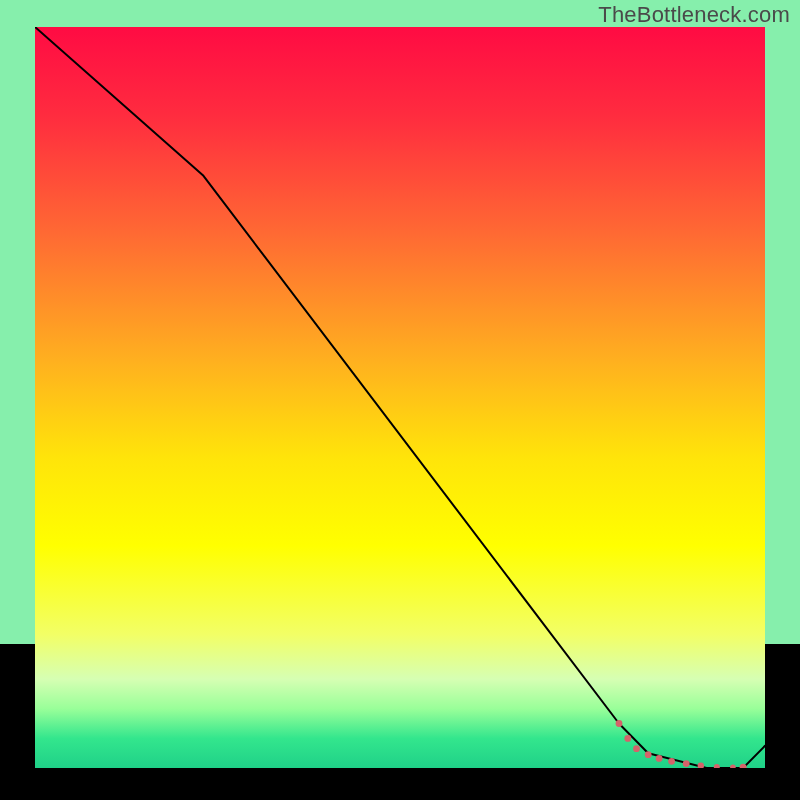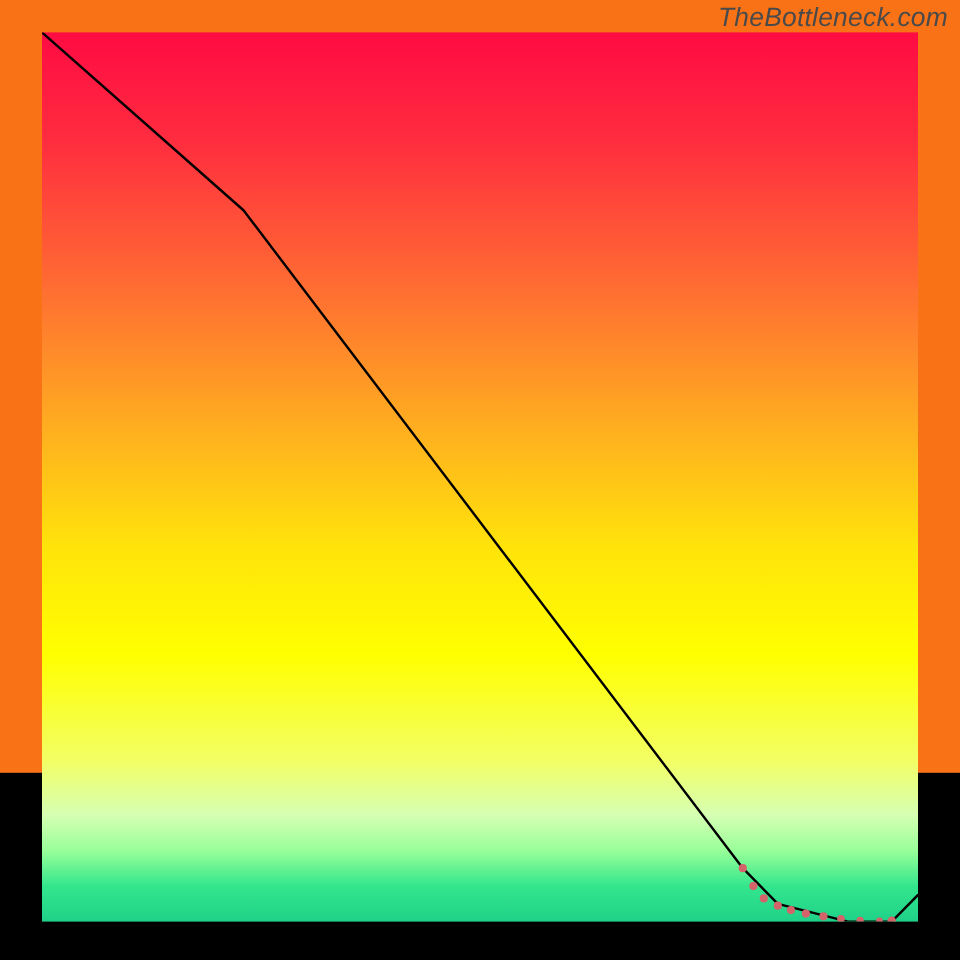--- a/index.html
+++ b/index.html
@@ -8,22 +8,21 @@
     width: 800px;
     height: 800px;
     overflow: hidden;
     background: #000;
     font-family: Arial, Helvetica, sans-serif;
   }
   .frame {
     position: relative;
     width: 800px;
     height: 644px;
-    background: #f97316;
-    font-style: italic;
+    background: #86efac;
   }
   .watermark {
     position: absolute;
     top: 2px;
     right: 10px;
     color: #4a4a4a;
     font-size: 22px;
     font-weight: 500;
     letter-spacing: 0.2px;
     z-index: 5;

